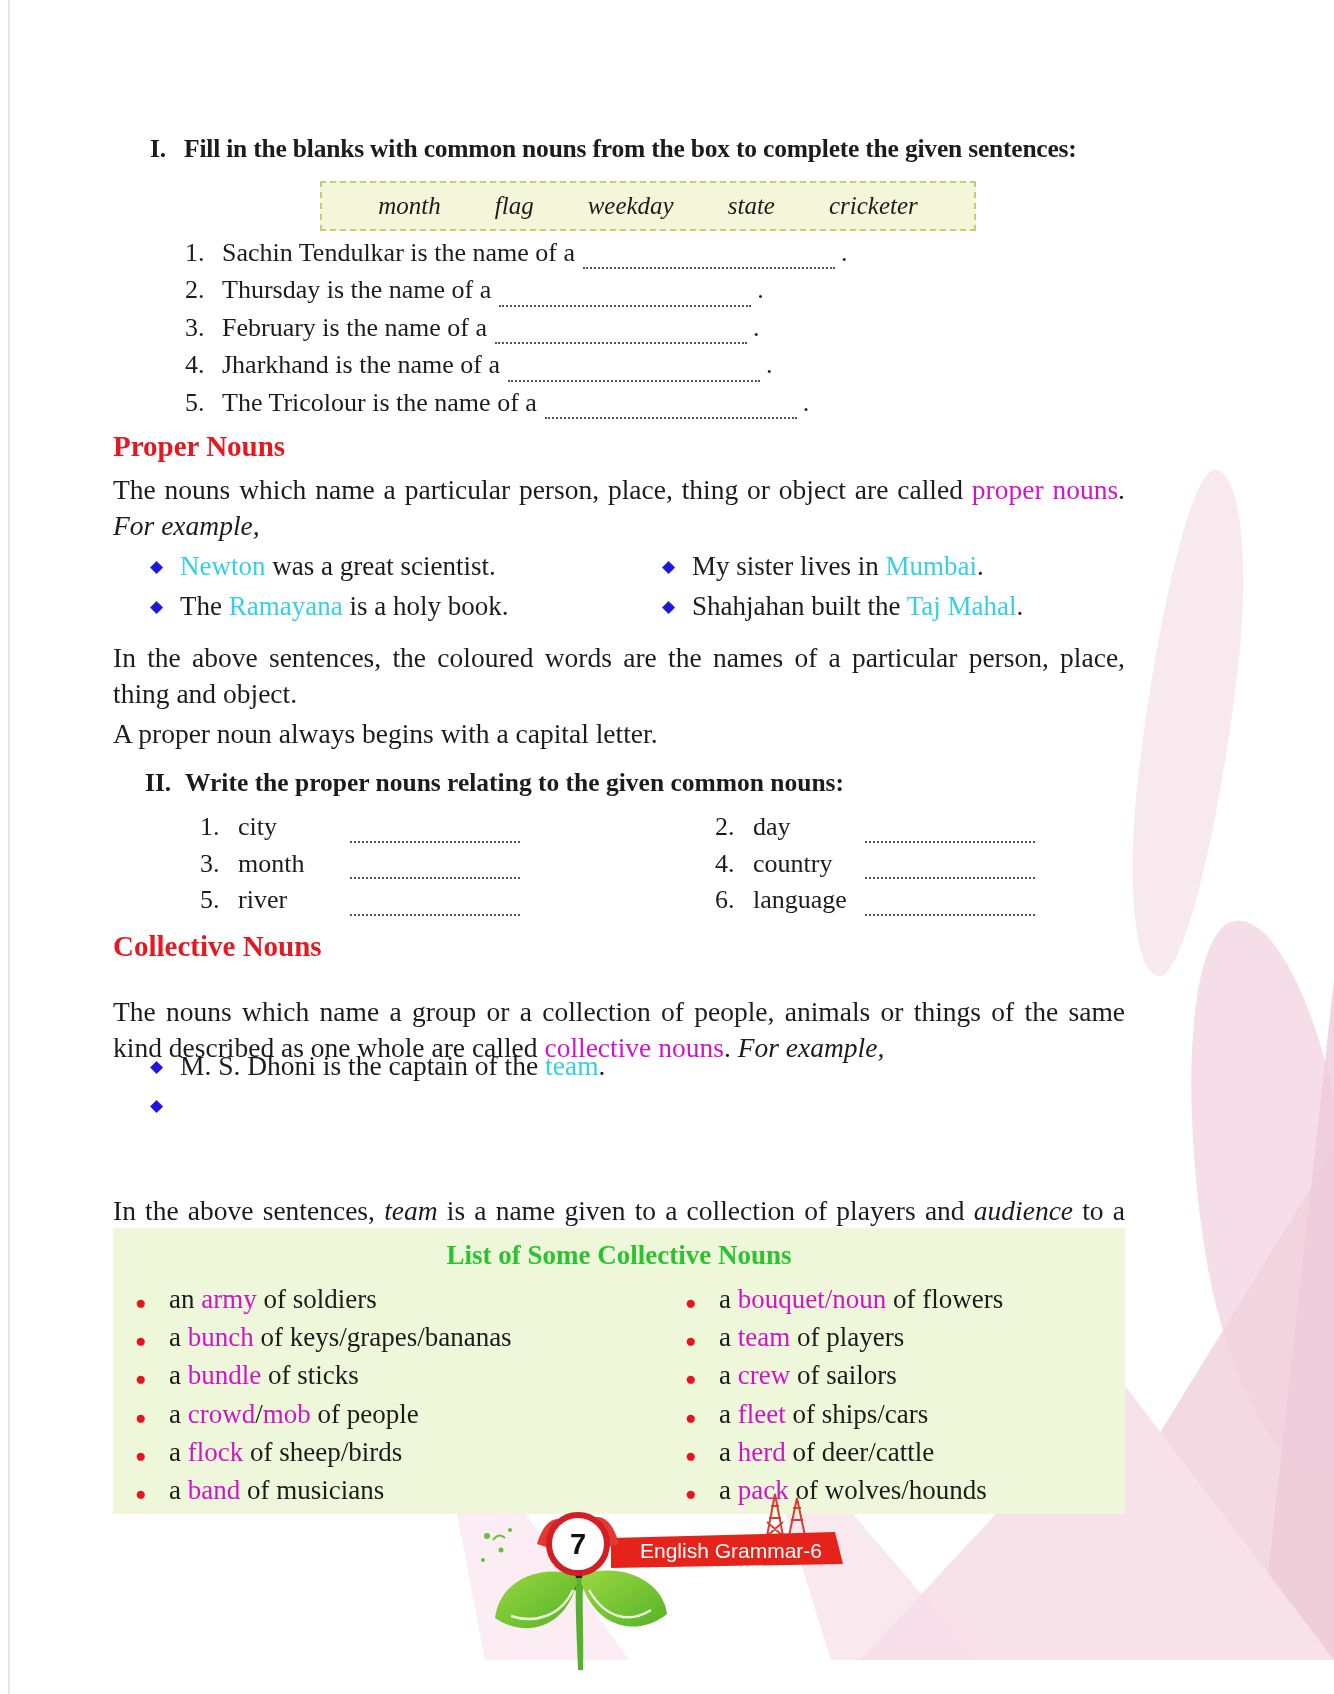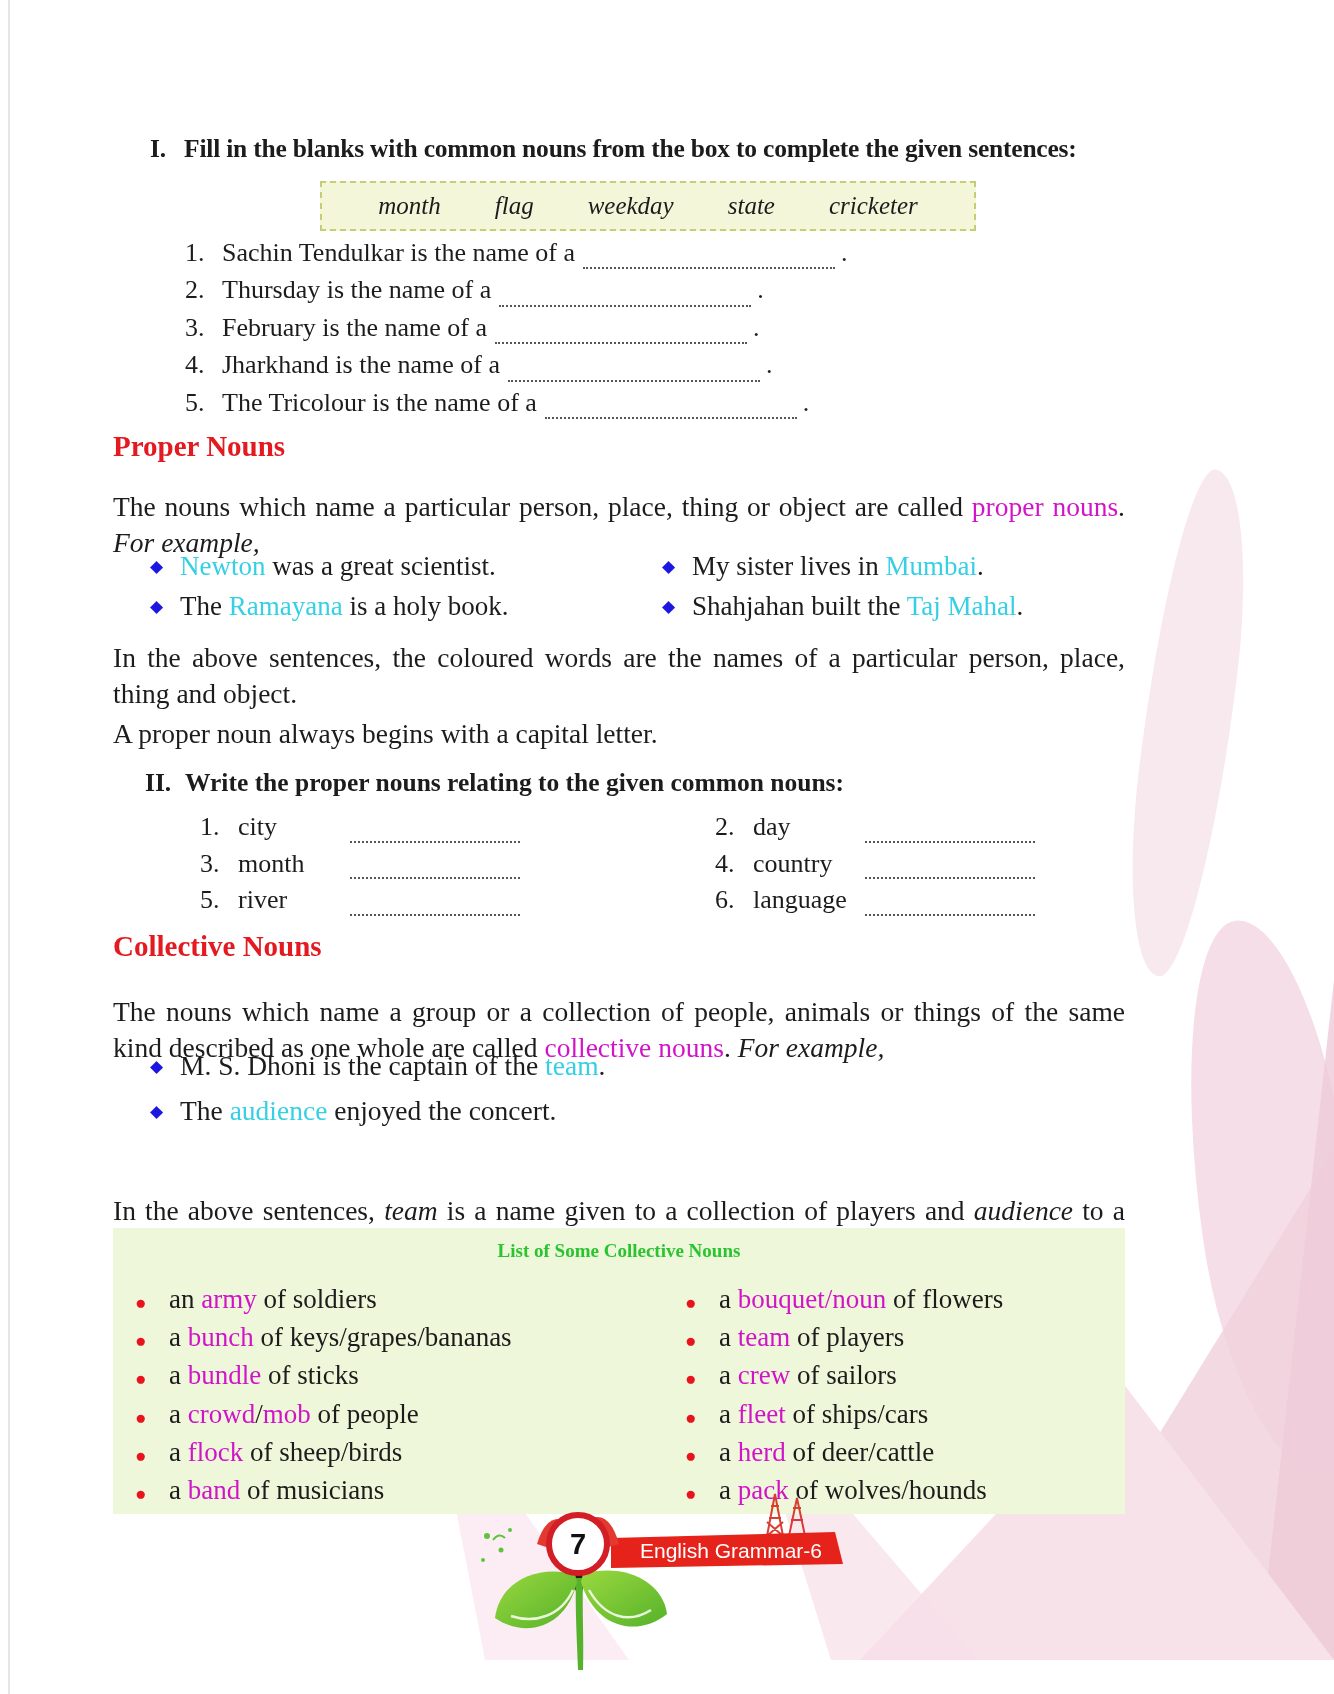--- a/index.html
+++ b/index.html
@@ -39,21 +39,21 @@
             display:flex;align-items:center;justify-content:center;gap:54px;}
   .wb-word{font-style:italic;font-size:25px;}
   #ex1-list{left:185px;top:238px;width:950px;}
   .sent-row{display:flex;align-items:baseline;height:37.4px;font-size:26px;}
   .sent-num{width:37px;flex:none;}
   .blank{display:inline-block;border-bottom:2px dotted #555;height:16px;align-self:flex-end;margin-bottom:6px;}
   .dotline-long{width:252px;margin-left:8px;}
   .sent-period{margin-left:6px;}
   
   #pn-head{left:113px;top:430px;}
-  #pn-intro{left:113px;top:472px;width:1012px;margin-top:17px;}
+  #pn-intro{left:113px;top:472px;width:1012px;}
   #pn-ex{left:150px;top:551px;width:985px;display:grid;grid-template-columns:512px auto;row-gap:9px;}
   .example-row{display:flex;align-items:baseline;font-size:27px;}
   .diamond{color:#1b16e0;font-size:17px;width:30px;flex:none;align-self:center;}
   #pn-p2{left:113px;top:640px;width:1012px;}
   #pn-p3{left:113px;top:716px;width:1012px;}
   
   #ex2-head{left:145px;top:768px;width:990px;font-size:25.5px;font-weight:bold;display:flex;}
   #ex2-head .num{width:40px;flex:none;}
   #ex2-grid{left:200px;top:812px;width:935px;display:grid;grid-template-columns:515px auto;}
   .ex2-cell{display:flex;align-items:baseline;height:36.6px;font-size:26px;}
@@ -62,21 +62,21 @@
   .dotline-short{width:170px;}
   
   #cn-head{left:113px;top:930px;}
   #cn-intro{left:113px;top:974px;width:1012px;margin-top:20px;}
   #cn-ex{left:150px;top:1050px;width:1000px;display:grid;grid-template-columns:auto;row-gap:13px;}
   #cn-ex .example-row{font-size:27.5px;}
   #cn-p2{left:113px;top:1192px;width:1012px;line-height:38px;}
   
   #clist-box{left:113px;top:1228px;width:1012px;height:286px;background:#eef7d9;}
   #clist-title{position:absolute;left:0;top:12px;width:100%;text-align:center;
-               color:#2bc430;font-weight:bold;font-size:19px;font-family:Liberation Serif, serif;}
+               color:#2bc430;font-weight:bold;font-size:27px;font-family:Liberation Serif, serif;}
   .clist-col{position:absolute;top:56px;}
   #clist-left{left:22px;width:540px;}
   #clist-right{left:572px;width:430px;}
   .clist-row{display:flex;align-items:baseline;height:38.2px;font-size:27px;}
   .red-bullet{color:#e8131b;font-size:19px;width:34px;flex:none;align-self:center;}
   
   #footer-art{left:415px;top:1478px;z-index:2;}
 </style>
 </head>
 <body>
@@ -200,21 +200,20 @@
 
   <div class="layer content red-head" id="cn-head">Collective Nouns</div>
   <div class="layer content para" id="cn-intro"><span>The nouns which name a group or a collection of people, animals or things of the same kind described as one whole are called </span><span class="s-m">collective nouns</span><span>. </span><span class="s-i">For example,</span></div>
   <div class="layer content" id="cn-ex">
       <div class="example-row">
         <span class="diamond">◆</span>
         <span><span>M. S. Dhoni is the captain of the </span><span class="s-c">team</span><span>.</span></span>
       </div>
       <div class="example-row">
         <span class="diamond">◆</span>
-        <span><span>The </span><span class="s-c">audience</span><span> enjoyed the concert.</span></span>
       </div>
     </div>
   <div class="layer content para" id="cn-p2"><span>In the above sentences, </span><span class="s-i">team</span><span> is a name given to a collection of players and </span><span class="s-i">audience</span><span> to a group of particular people.</span></div>
 
   <div class="layer content" id="clist-box">
     <div id="clist-title">List of Some Collective Nouns</div>
     <div class="clist-col" id="clist-left">
         <div class="clist-row">
           <span class="red-bullet">●</span>
           <span><span>an </span><span class="s-m">army</span><span> of soldiers</span></span>

